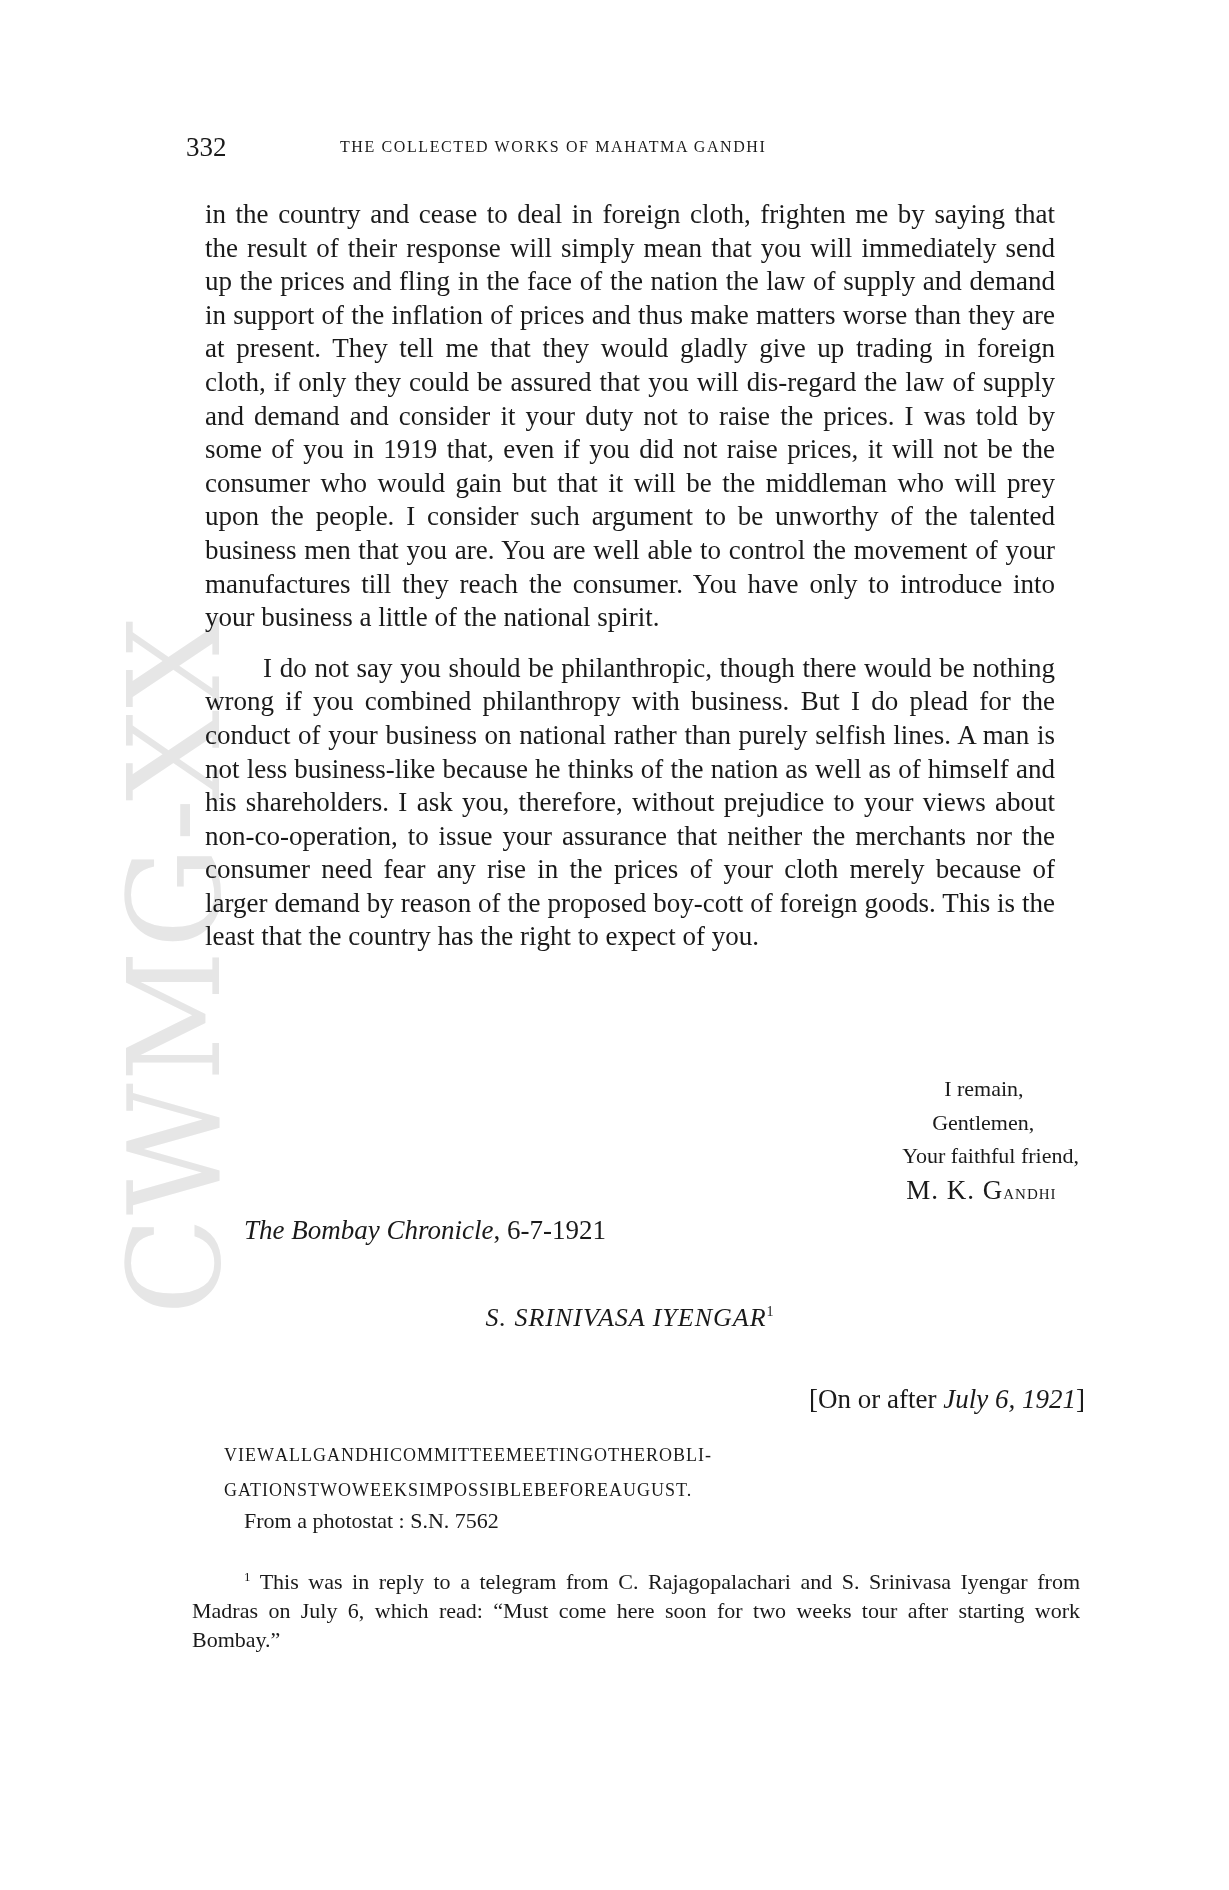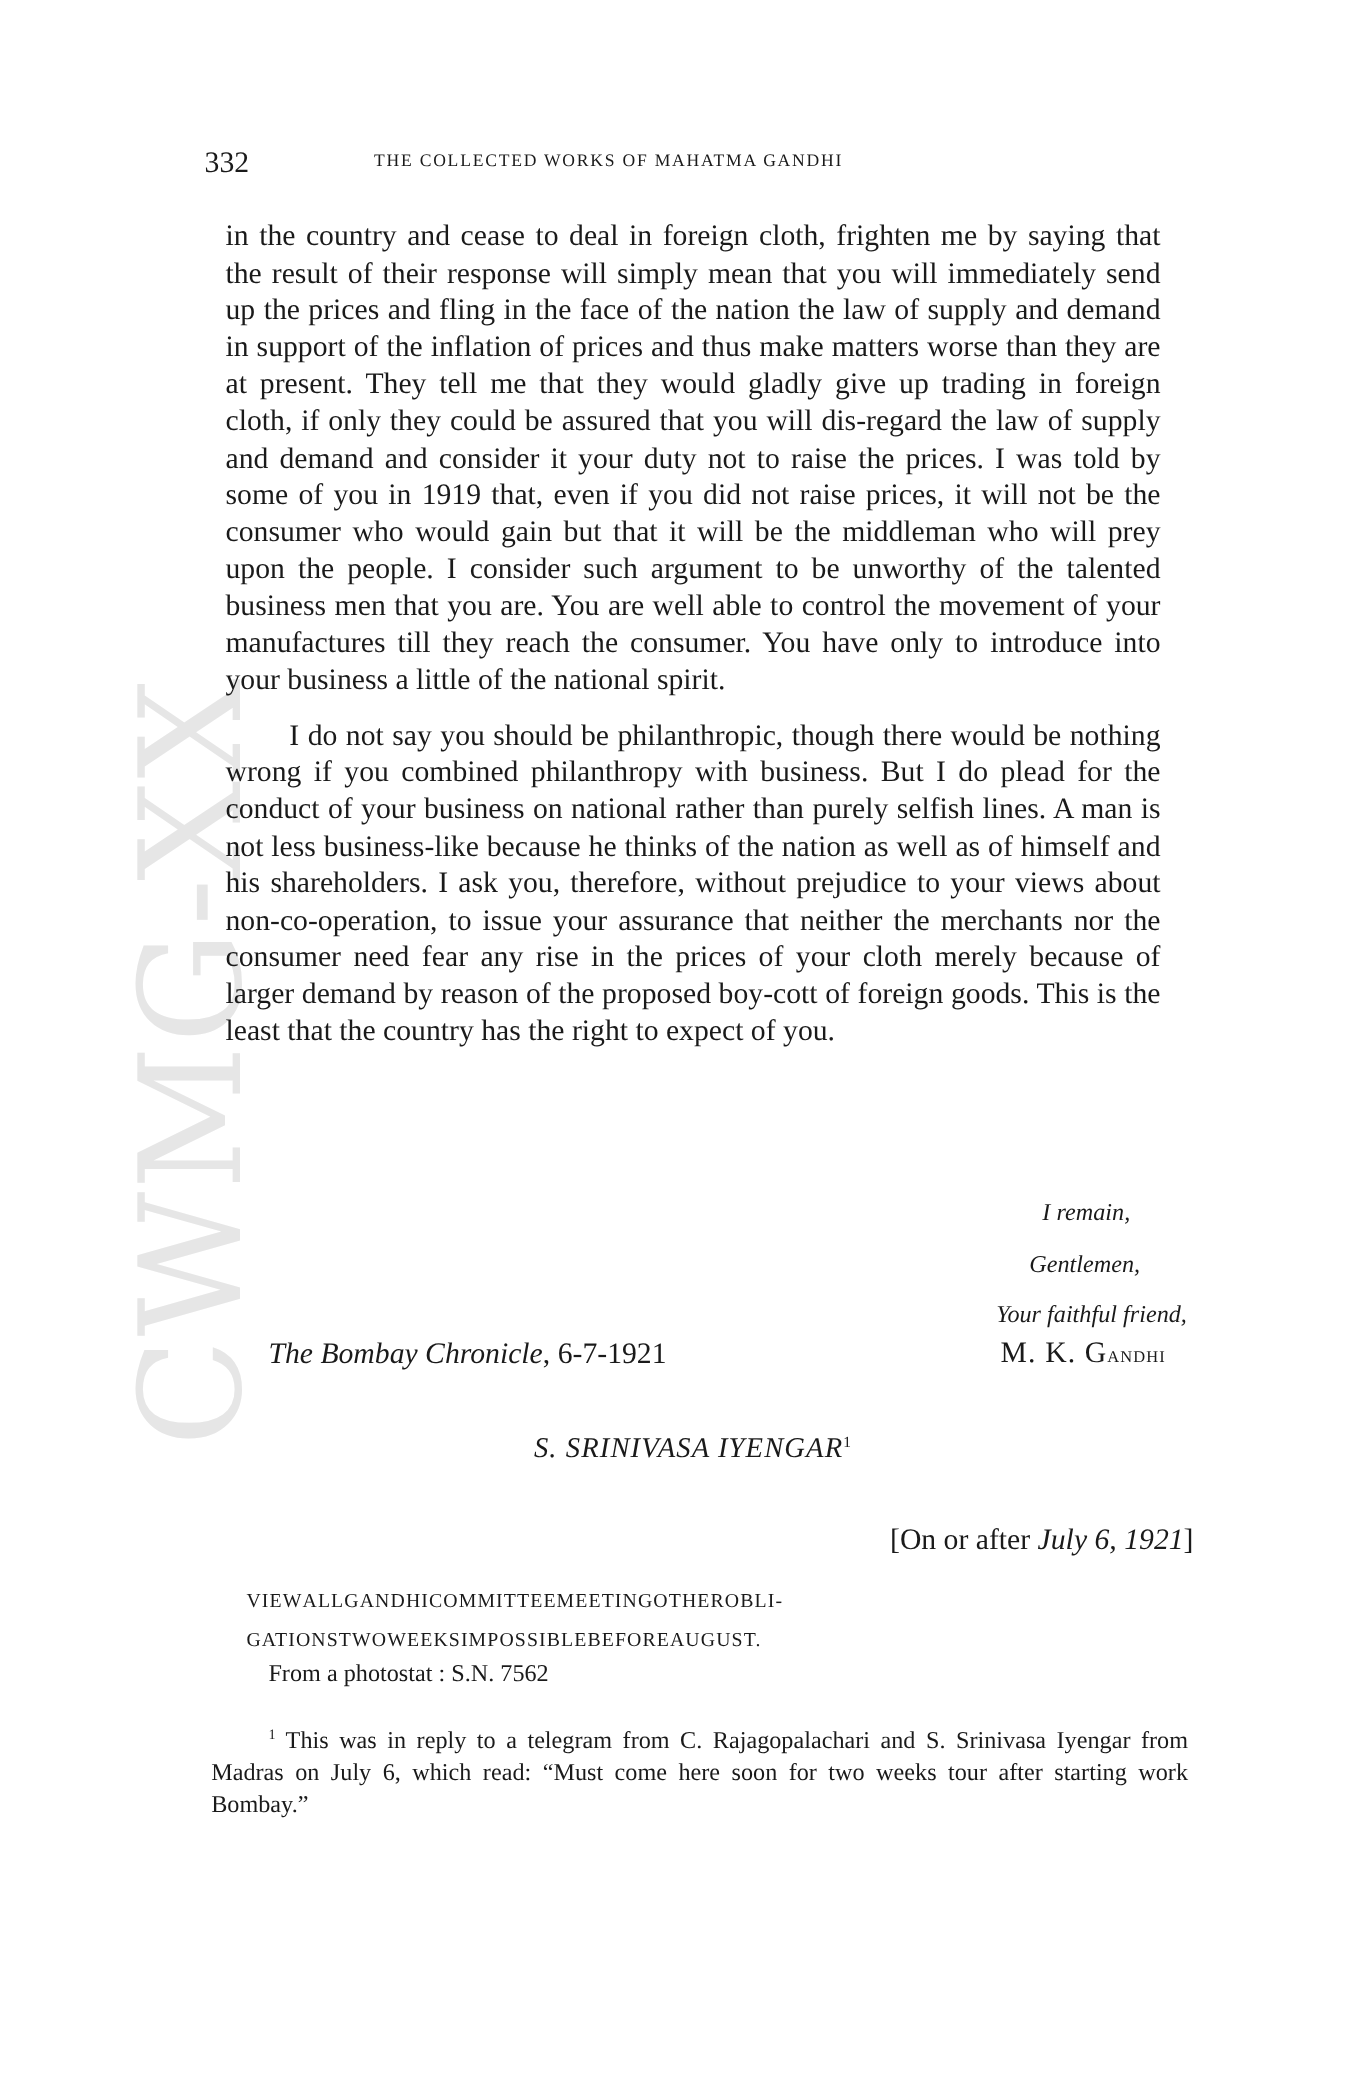--- a/index.html
+++ b/index.html
@@ -16,21 +16,21 @@
   .running-head { position: absolute; left: 186px; top: 132px; width: 900px; height: 32px; z-index: 1; }
   .page-number { position: absolute; left: 0; top: 0; font-size: 27px; }
   .running-title { position: absolute; left: 154px; top: 6px; font-size: 16px; letter-spacing: 1.6px; }
 
   .body-text { position: absolute; left: 188px; top: 181px; width: 884px; font-size: 27px;
                line-height: 33.6px; text-align: justify; z-index: 1; }
   .body-text p { margin: 17px; font-family: Liberation Serif, serif; }
   .body-text p.indent { text-indent: 58px; }
 
   .signature { position: absolute; right: 150px; top: 1072px; text-align: left; z-index: 1; }
-  .sig-line { font-style: italic; font-size: 22px; line-height: 33.5px; display: block; margin-top: 13px; }
+  .sig-line { font-size: 22px; line-height: 33.5px; display: block; }
   .sig-l1 { margin-left: 42px; }
   .sig-l2 { margin-left: 30px; }
   .sig-l3 { margin-left: 0; }
   .sig-name { font-size: 27px; line-height: 34px; display: block; margin-left: 4px; letter-spacing: 1px; }
   .sig-name .sc { font-size: 15px; }
 
   .source { position: absolute; left: 244px; top: 1215px; font-size: 27px; z-index: 1; }
   .source .ital { font-style: italic; }
 
   .heading { position: absolute; left: 188px; top: 1295px; width: 884px; text-align: center;

